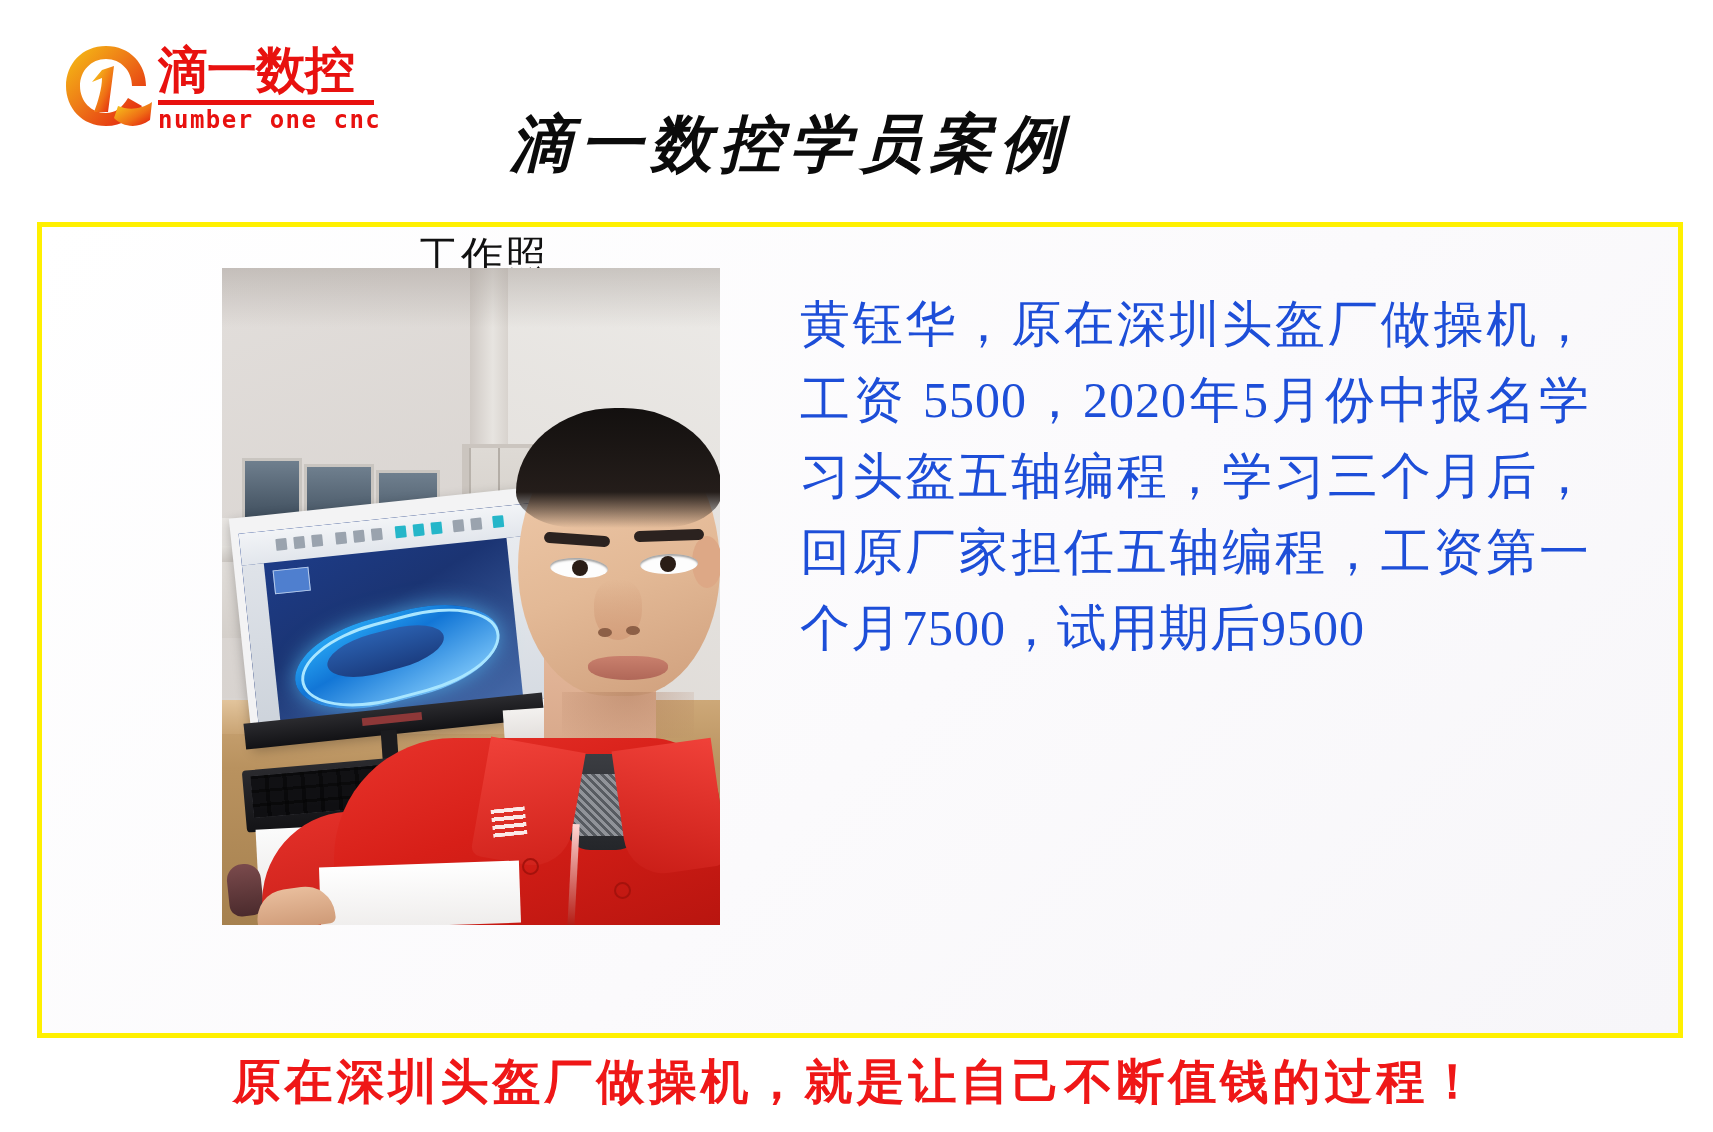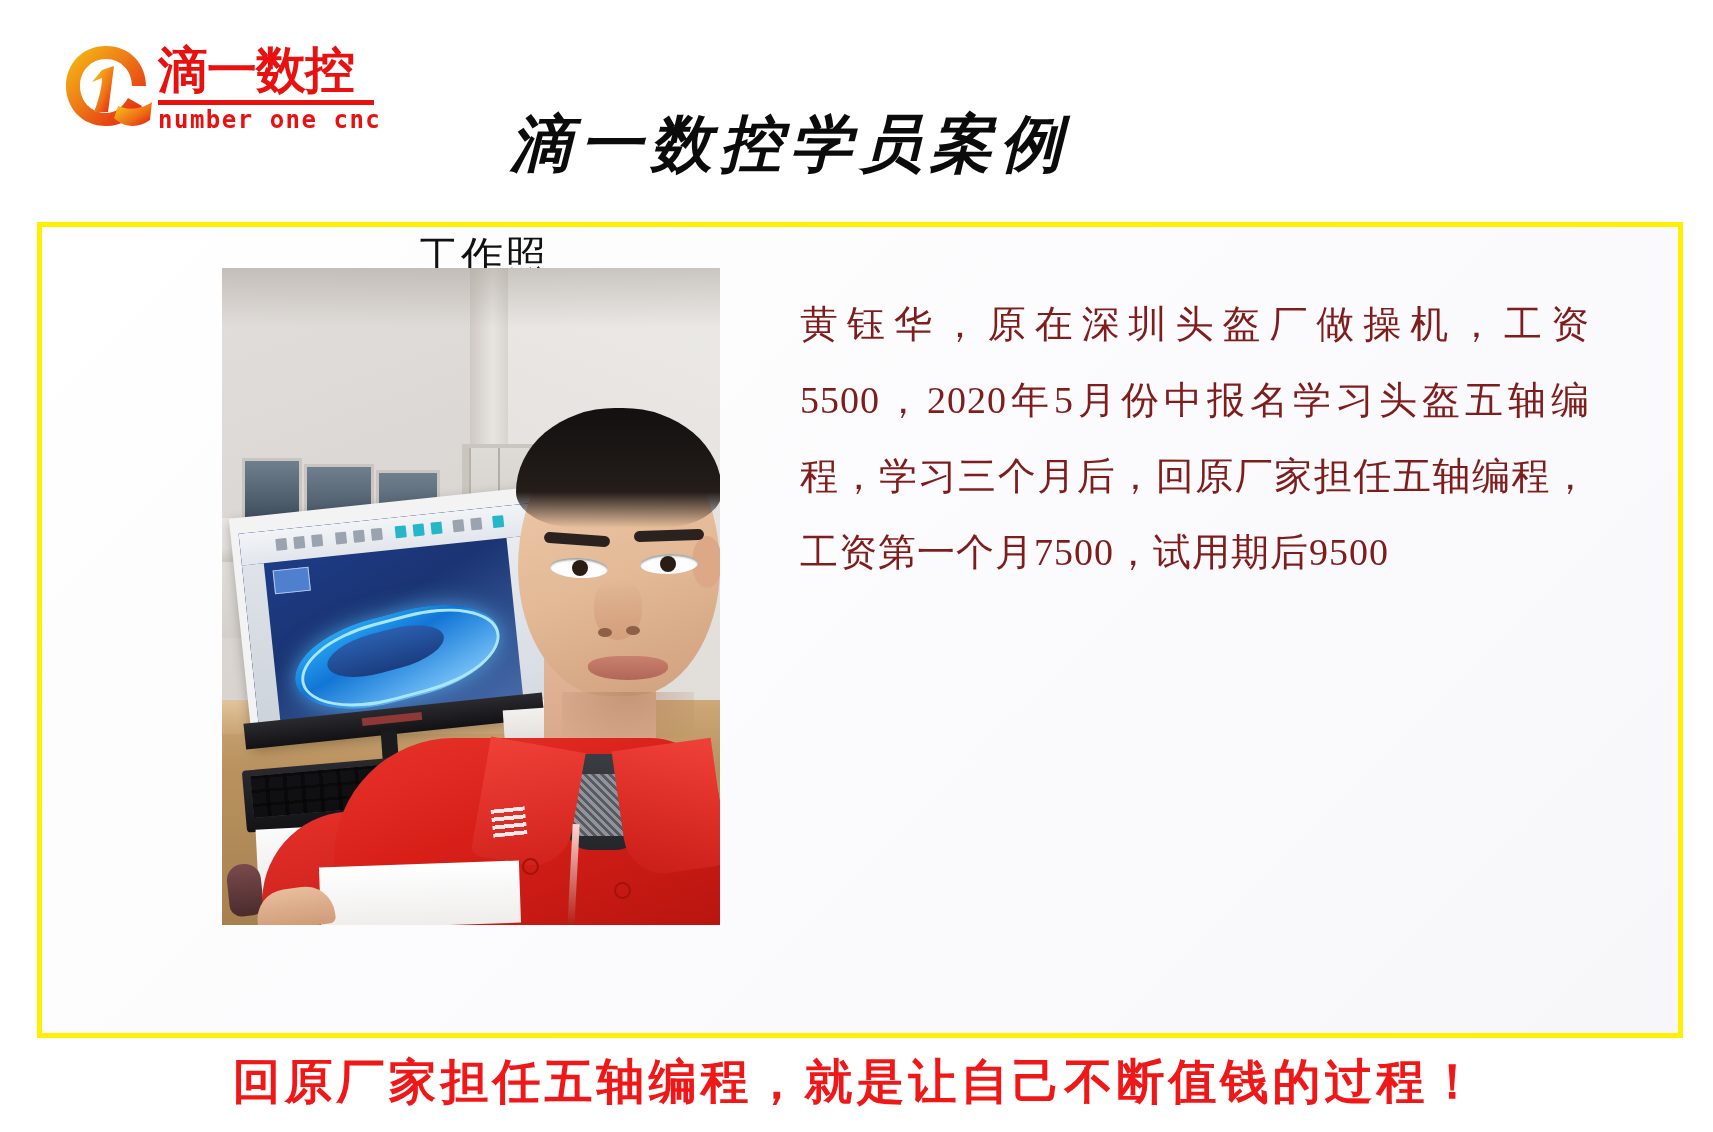--- a/index.html
+++ b/index.html
@@ -398,23 +398,23 @@
     transform: rotate(-8deg);
   }
 
   
   #story {
     position: absolute;
     left: 800px;
     top: 286px;
     width: 790px;
     font-family: "Liberation Serif", "DejaVu Serif", serif;
-    font-size: 38px;
+    font-size: 50px;
     line-height: 76px;
-    color: #7f1d1d;
+    color: #1d4ed8;
     letter-spacing: 1px;
     text-align: justify;
     text-justify: inter-character;
   }
 
   
   #slogan {
     position: absolute;
     left: 0;
     top: 1052px;
@@ -551,15 +551,15 @@
     <div class="ph zipper"></div>
     <div class="ph logo-patch"></div>
     <div class="ph btn-1"></div>
     <div class="ph btn-2"></div>
     <div class="ph paper2"></div>
     <div class="ph hand"></div>
   </div>
 
   <div id="story">黄钰华，原在深圳头盔厂做操机，工资 5500，2020年5月份中报名学习头盔五轴编程，学习三个月后，回原厂家担任五轴编程，工资第一个月7500，试用期后9500</div>
 
-  <div id="slogan">回原厂家担任五轴编程，就是让自己不断值钱的过程！</div>
+  <div id="slogan">原在深圳头盔厂做操机，就是让自己不断值钱的过程！</div>
 
 </div>
 
 </body></html>

